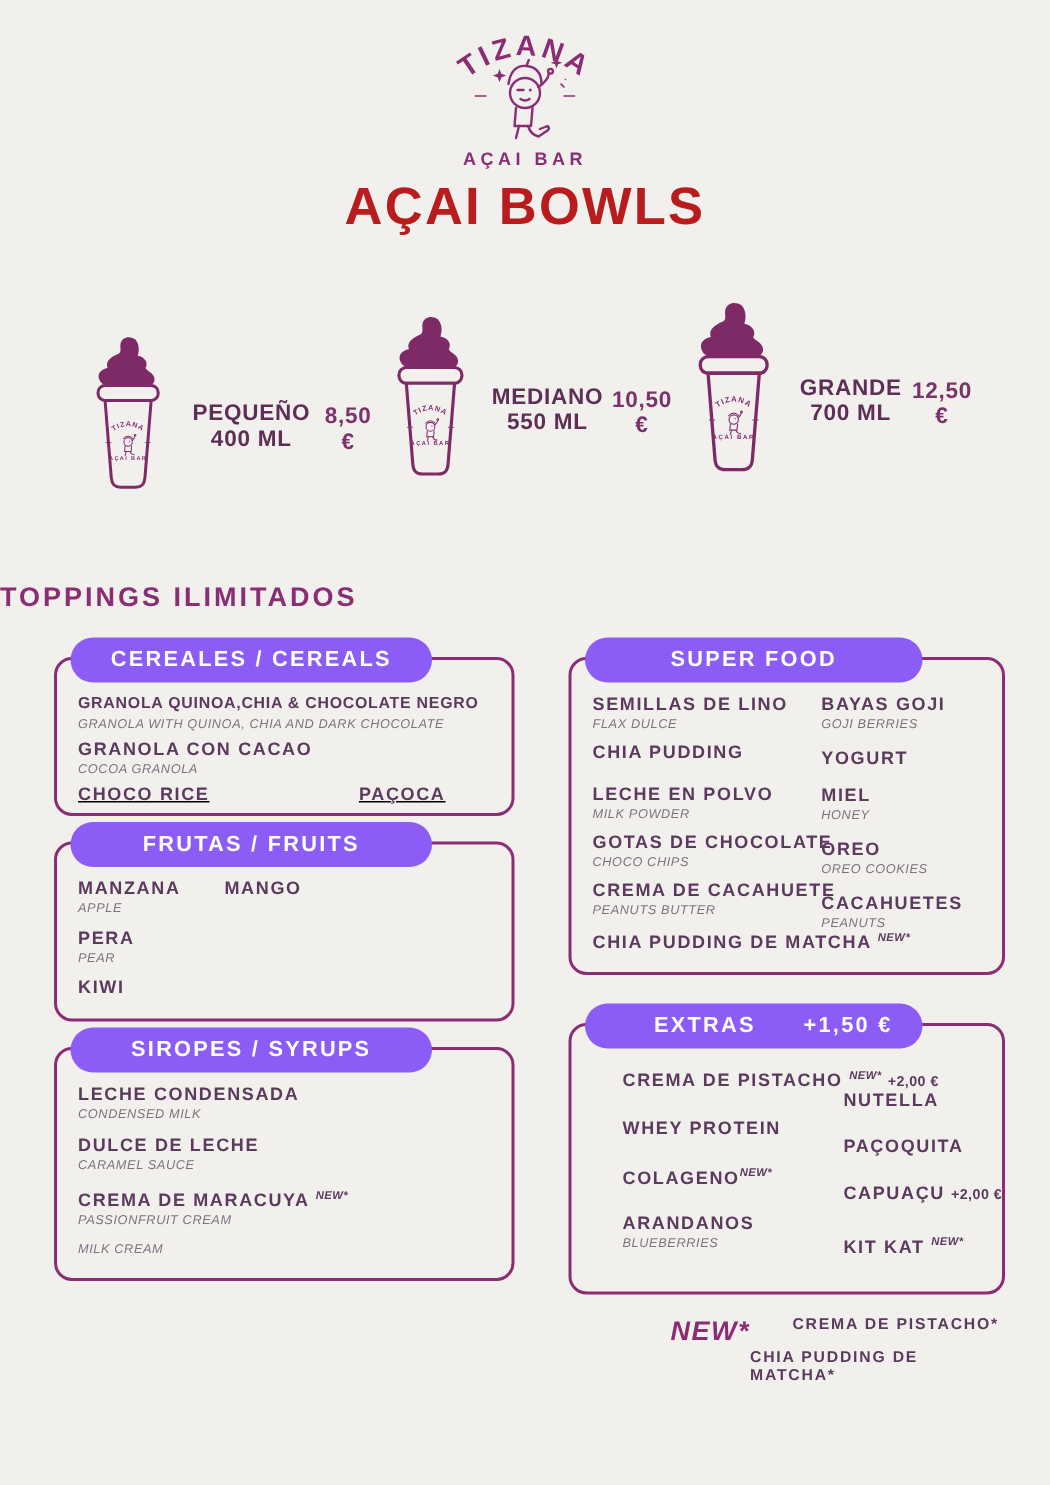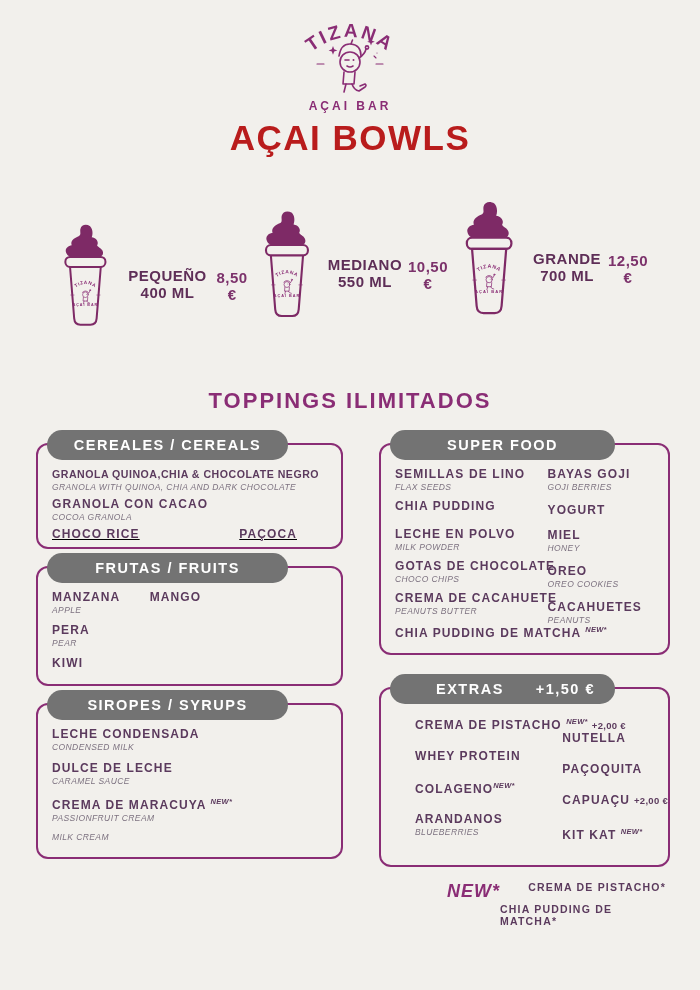--- a/index.html
+++ b/index.html
@@ -27,39 +27,39 @@
   .cup-col{
     width:196px;display:flex;flex-direction:row;
     align-items:center;
   }
   .cup-svg{display:block;margin-bottom:14px;}
   .size-label{font-size:15px;font-weight:800;letter-spacing:.5px;color:#5e2e57;text-align:center;}
   .size-price{font-size:15px;font-weight:800;letter-spacing:.5px;color:#7c326b;margin-top:4px;text-align:center;}
 
   
   .toppings-heading{
-    text-align:center;margin:22px 0 12px 0;
-    font-size:22px;font-weight:800;letter-spacing:2px;color:#8a2d75;
+    margin:22px 0 12px 0;
+    font-size:18px;font-weight:800;letter-spacing:2px;color:#8a2d75;
   }
 
   
   .menu{display:flex;gap:36px;padding:0 36px;align-items:flex-start;}
   .col-left{width:307px;flex:none;}
   .col-right{width:291px;flex:none;}
 
   .box{
     position:relative;border:2px solid #8a2d75;border-radius:12px;
     margin-top:17px;margin-bottom:11px;
     padding:22px 10px 6px 14px;
     box-sizing:border-box;
   }
   .tab{
     position:absolute;top:-15px;left:9px;height:30px;
     width:calc(100% - 62px);
-    background:#737373;border-radius:15px;
+    background:#8b5cf6;border-radius:15px;
     color:#ffffff;font-weight:800;font-size:14.5px;letter-spacing:1.5px;
     display:flex;align-items:center;justify-content:center;
     box-sizing:border-box;
   }
   .tab.split{justify-content:space-between;padding:0 20px 0 46px;}
 
   .item{margin-bottom:6px;}
   .iname{
     font-size:12px;font-weight:800;letter-spacing:1.1px;
     color:#5b3a5d;white-space:nowrap;line-height:14px;
@@ -262,21 +262,21 @@
     </div>
 
     <div class="col-right">
 
       <div class="box superfood">
         <div class="tab">SUPER FOOD</div>
         <div class="two-col">
           <div class="sf-left">
             <div class="item">
               <div class="iname">SEMILLAS DE LINO</div>
-              <div class="isub">FLAX SEEDS</div>
+              <div class="isub">FLAX DULCE</div>
             </div>
             <div class="item" style="margin-bottom:14px;">
               <div class="iname">CHIA PUDDING</div>
             </div>
             <div class="item">
               <div class="iname">LECHE EN POLVO</div>
               <div class="isub">MILK POWDER</div>
             </div>
             <div class="item">
               <div class="iname">GOTAS DE CHOCOLATE</div>

